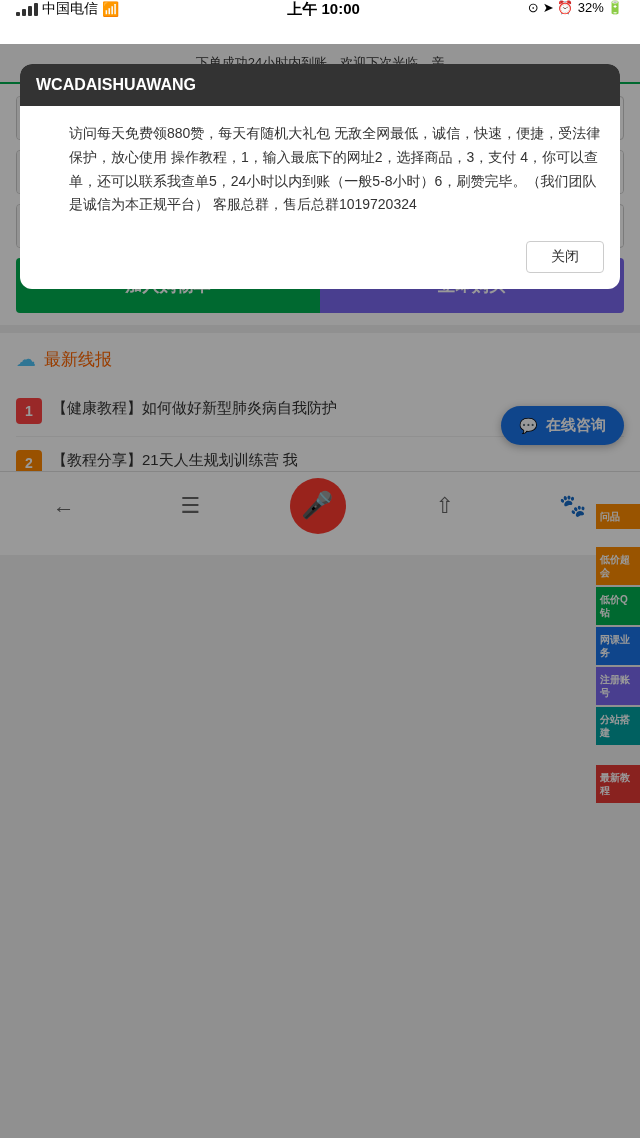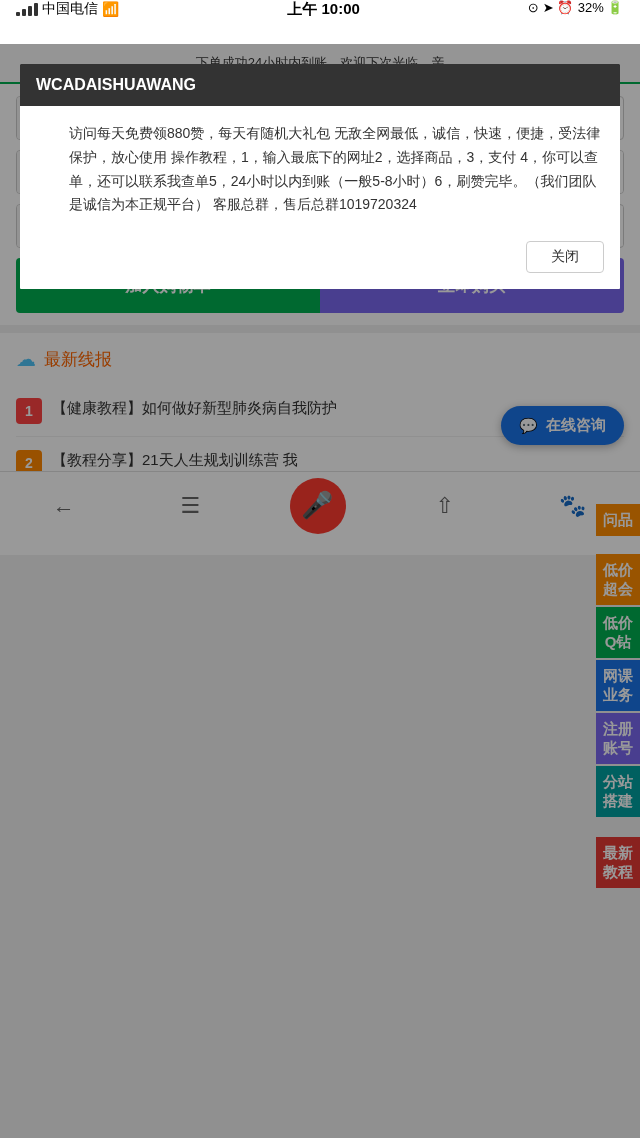--- a/index.html
+++ b/index.html
@@ -47,21 +47,21 @@
       background: rgba(0,0,0,0.4);
       z-index: 100;
     }
 
     .modal {
       position: absolute;
       top: 20px;
       left: 20px;
       right: 20px;
       background: #fff;
-      border-radius: 1px;
+      border-radius: 12px;
       padding: 0;
       z-index: 101;
       overflow: hidden;
     }
 
     .modal-header {
       background: #333;
       color: #fff;
       padding: 12px 16px;
       font-size: 16px;
@@ -270,22 +270,21 @@
       right: 0;
       top: 460px;
       display: flex;
       flex-direction: column;
       z-index: 50;
     }
 
     .side-tab {
       width: 44px;
       padding: 6px 4px;
-      font-size: 15px;
-      text-align: center;
+      font-size: 10px;
       color: #fff;
       font-weight: bold;
       line-height: 1.3;
       cursor: pointer;
     }
 
     .tab-orange { background: #ff8c00; }
     .tab-green { background: #00b050; }
     .tab-blue { background: #1a73e8; }
     .tab-purple { background: #7b68ee; }

